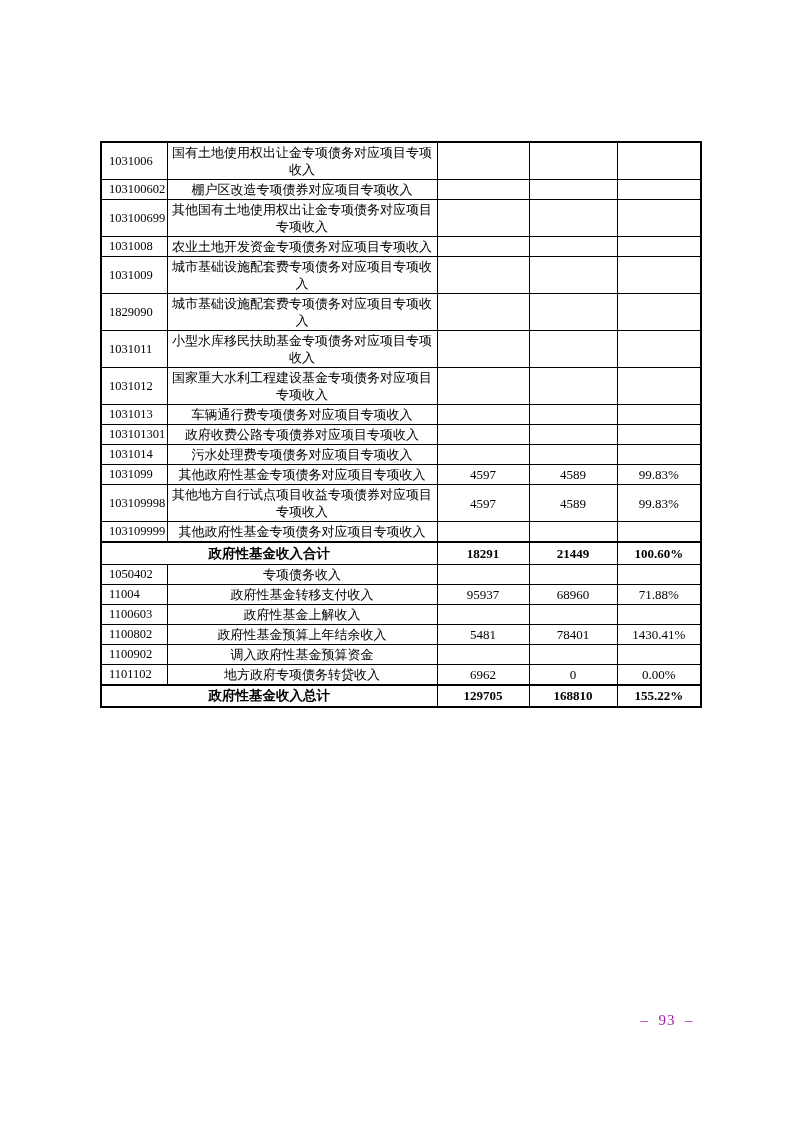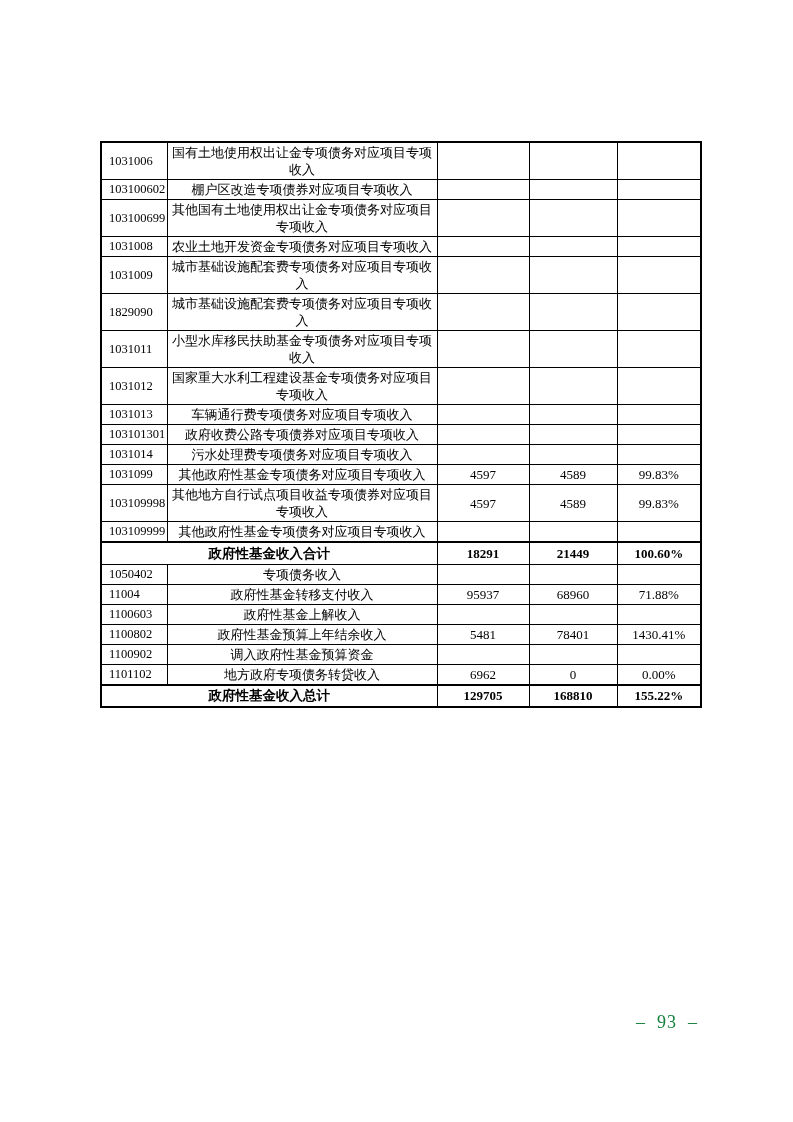--- a/index.html
+++ b/index.html
@@ -59,22 +59,22 @@
     text-align: center;
     padding: 1px 4px;
     font-size: 13.5px;
   }
   .page-number {
     position: absolute;
     top: 1012px;
     left: 627px;
     width: 80px;
     text-align: center;
-    font-size: 18px;
-    color: #15803d;
+    font-size: 15px;
+    color: #a21caf;
     letter-spacing: 1px;
     white-space: pre;
   }
 </style>
 </head>
 <body>
 
 <div class="page">
 
   <table class="budget-table">

